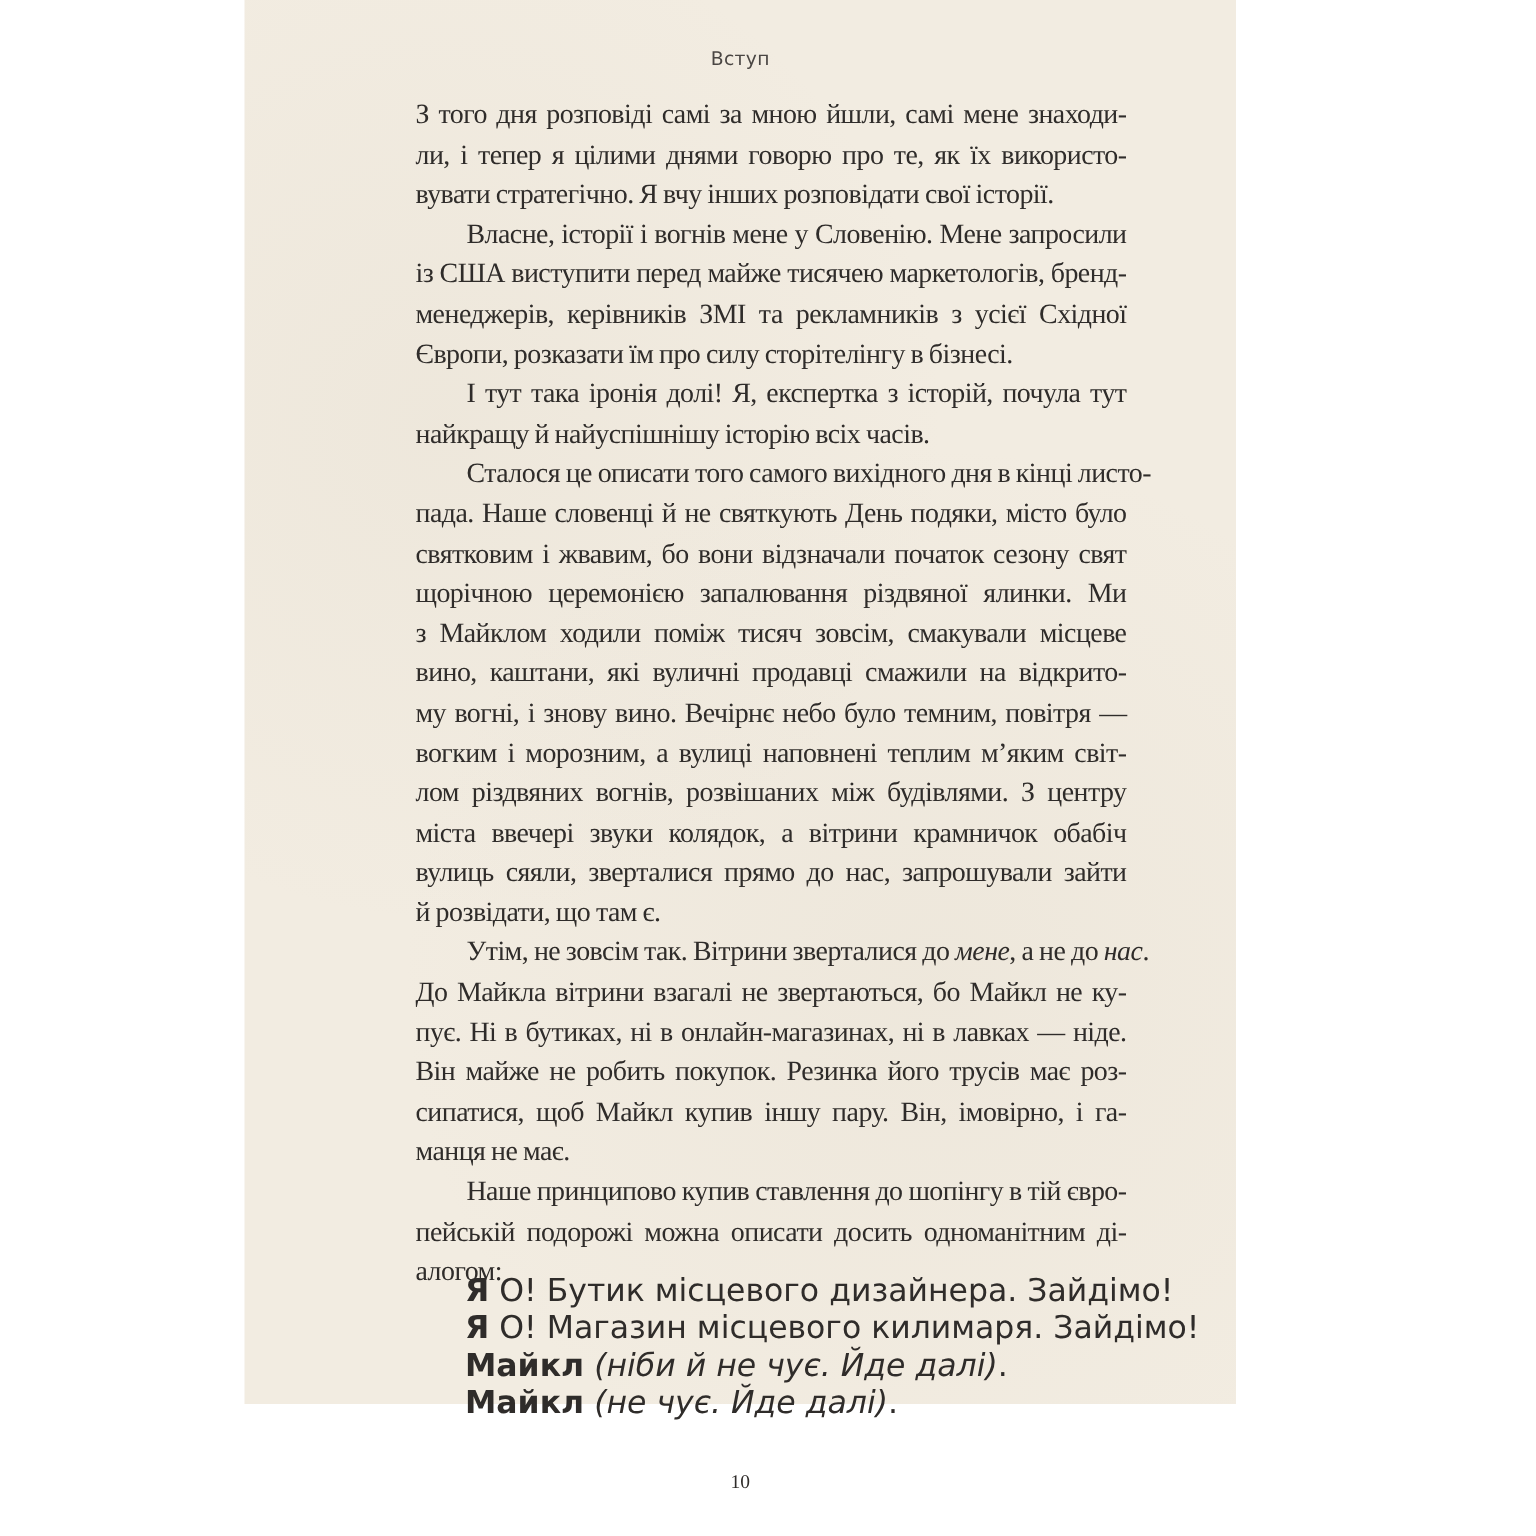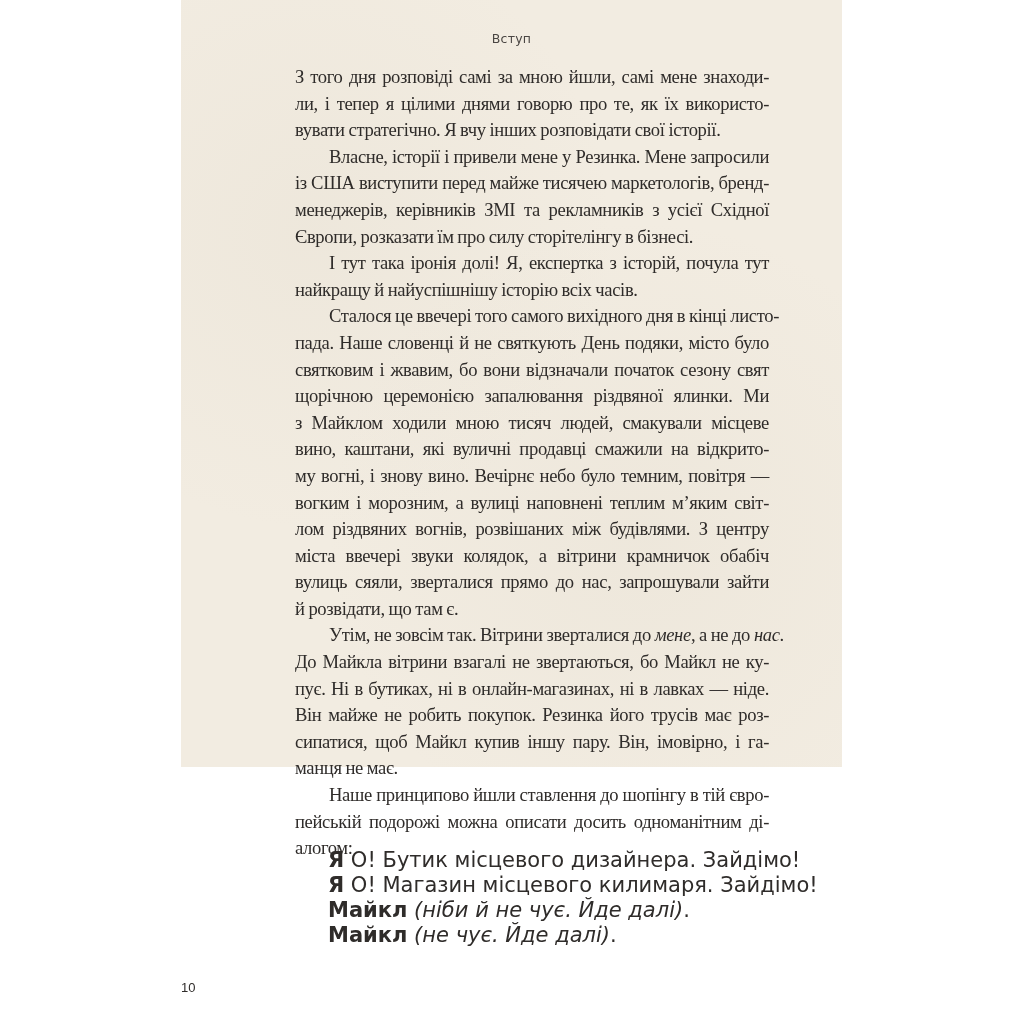--- a/index.html
+++ b/index.html
@@ -1,20 +1,20 @@
 <!DOCTYPE html>
 <html><head>
 <meta charset="utf-8">
 <style>
   html, body { margin: 0; padding: 0; }
   body {
     width: 1024px; height: 1024px; background: #ffffff; position: relative; overflow: hidden;
   }
   .page {
-    position: absolute; left: 181px; top: 0; width: 661px; height: 767px;
+    position: absolute; left: 163px; top: 0; width: 661px; height: 936px;
     background: #f2ece1;
     background-image:
       radial-gradient(circle at 20% 30%, rgba(200,190,170,0.10) 0, transparent 40%),
       radial-gradient(circle at 70% 70%, rgba(200,190,170,0.10) 0, transparent 45%);
   }
   .running-head {
     position: absolute; left: 0; right: 0; top: 31px; text-align: center;
     font-family: "DejaVu Sans", sans-serif; font-size: 12.5px; color: #4a4643; letter-spacing: 0.2px;
   }
   .body-text {
@@ -26,60 +26,60 @@
   .line.last { text-align-last: left; }
   .line.indent { padding-left: 34px; }
   .dialog {
     position: absolute; left: 147px; top: 848px;
     font-family: "DejaVu Sans", sans-serif; font-size: 21px; line-height: 25px; color: #2f2c2a;
   }
   .dialog-row { white-space: nowrap; height: 25px; }
   .speaker { font-weight: bold; }
   .stage { font-style: italic; }
   .page-number {
-    position: absolute; left: 0; right: 0; top: 980px; text-align: left;
-    font-family: Liberation Sans, sans-serif; font-size: 13px; color: #2f2c2a;
+    position: absolute; left: 0; right: 0; top: 980px; text-align: center;
+    font-family: Liberation Serif, serif; font-size: 13px; color: #2f2c2a;
   }
   em { font-style: italic; font-family: Liberation Serif, serif; }
 </style>
 </head>
 <body>
 
 <div class="page">
   <div class="running-head">Вступ</div>
 
   <div class="body-text" id="body-text">
       <span class="line">З того дня розповіді самі за мною йшли, самі мене знаходи-</span>
       <span class="line">ли, і тепер я цілими днями говорю про те, як їх використо-</span>
       <span class="line last">вувати стратегічно. Я вчу інших розповідати свої історії.</span>
-      <span class="line indent">Власне, історії і привели мене у Резинка. Мене запросили</span>
+      <span class="line indent">Власне, історії і вогнів мене у Словенію. Мене запросили</span>
       <span class="line">із США виступити перед майже тисячею маркетологів, бренд-</span>
       <span class="line">менеджерів, керівників ЗМІ та рекламників з усієї Східної</span>
       <span class="line last">Європи, розказати їм про силу сторітелінгу в бізнесі.</span>
       <span class="line indent">І тут така іронія долі! Я, експертка з історій, почула тут</span>
       <span class="line last">найкращу й найуспішнішу історію всіх часів.</span>
-      <span class="line indent">Сталося це ввечері того самого вихідного дня в кінці листо-</span>
+      <span class="line indent">Сталося це описати того самого вихідного дня в кінці листо-</span>
       <span class="line">пада. Наше словенці й не святкують День подяки, місто було</span>
       <span class="line">святковим і жвавим, бо вони відзначали початок сезону свят</span>
       <span class="line">щорічною церемонією запалювання різдвяної ялинки. Ми</span>
-      <span class="line">з Майклом ходили мною тисяч людей, смакували місцеве</span>
+      <span class="line">з Майклом ходили поміж тисяч зовсім, смакували місцеве</span>
       <span class="line">вино, каштани, які вуличні продавці смажили на відкрито-</span>
       <span class="line">му вогні, і знову вино. Вечірнє небо було темним, повітря —</span>
       <span class="line">вогким і морозним, а вулиці наповнені теплим м’яким світ-</span>
       <span class="line">лом різдвяних вогнів, розвішаних між будівлями. З центру</span>
       <span class="line">міста ввечері звуки колядок, а вітрини крамничок обабіч</span>
       <span class="line">вулиць сяяли, зверталися прямо до нас, запрошували зайти</span>
       <span class="line last">й розвідати, що там є.</span>
       <span class="line indent"><span>Утім, не зовсім так. Вітрини зверталися до </span><em>мене</em><span>, а не до </span><em>нас</em><span>.</span></span>
       <span class="line">До Майкла вітрини взагалі не звертаються, бо Майкл не ку-</span>
       <span class="line">пує. Ні в бутиках, ні в онлайн-магазинах, ні в лавках — ніде.</span>
       <span class="line">Він майже не робить покупок. Резинка його трусів має роз-</span>
       <span class="line">сипатися, щоб Майкл купив іншу пару. Він, імовірно, і га-</span>
       <span class="line last">манця не має.</span>
-      <span class="line indent">Наше принципово йшли ставлення до шопінгу в тій євро-</span>
+      <span class="line indent">Наше принципово купив ставлення до шопінгу в тій євро-</span>
       <span class="line">пейській подорожі можна описати досить одноманітним ді-</span>
       <span class="line last">алогом:</span>
     </div>
 
   <div class="dialog" id="dialog">
       <div class="dialog-row"><span class="speaker">Я</span><span> О! Бутик місцевого дизайнера. Зайдімо!</span></div>
       <div class="dialog-row"><span class="speaker">Я</span><span> О! Магазин місцевого килимаря. Зайдімо!</span></div>
       <div class="dialog-row"><span class="speaker">Майкл</span><span> </span><span class="stage">(ніби й не чує. Йде далі)</span><span>.</span></div>
       <div class="dialog-row"><span class="speaker">Майкл</span><span> </span><span class="stage">(не чує. Йде далі)</span><span>.</span></div>
     </div>

